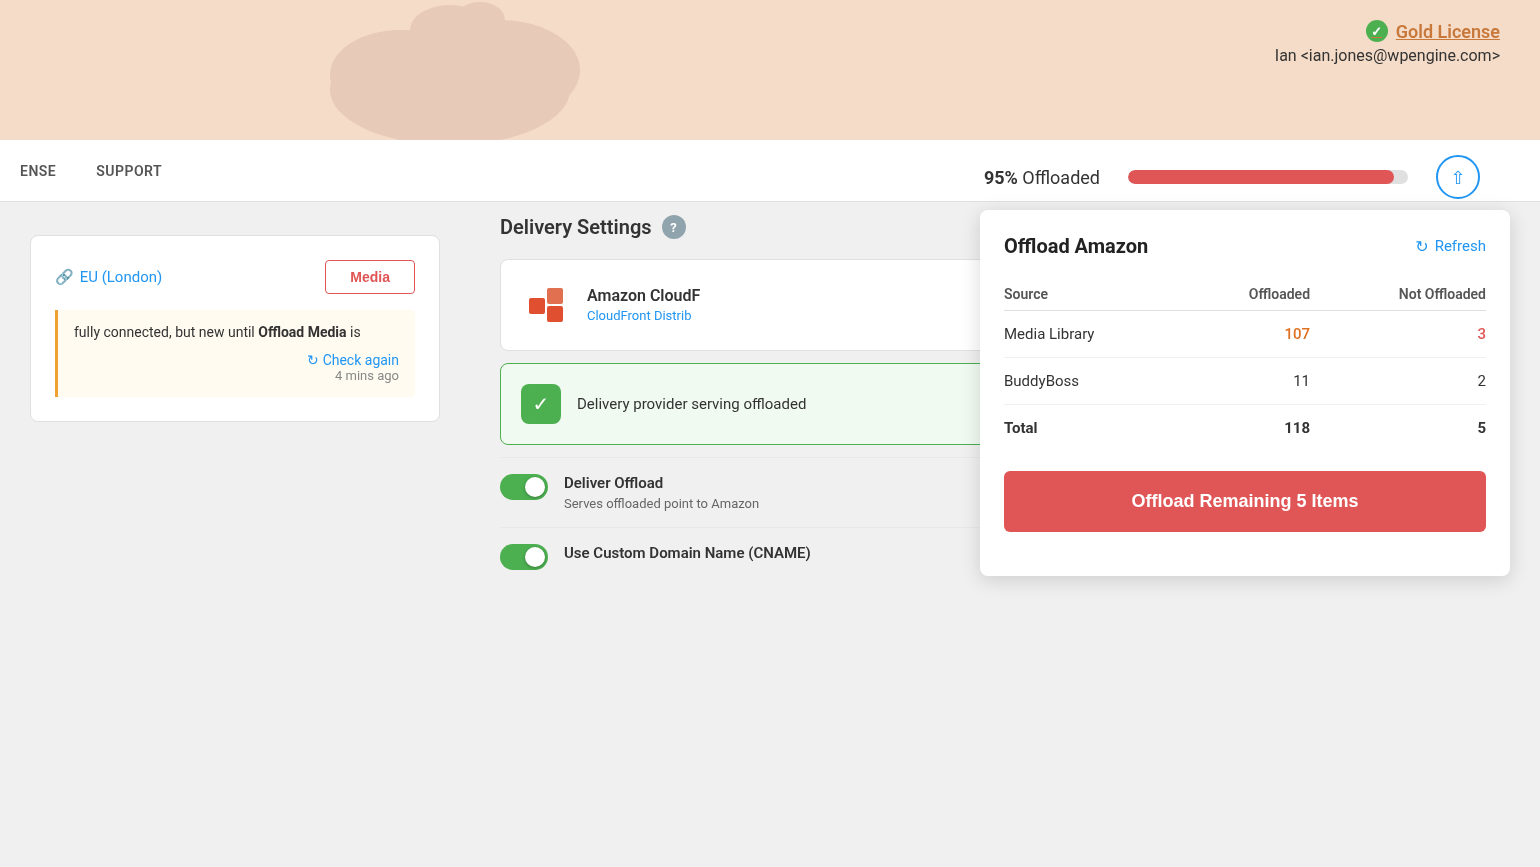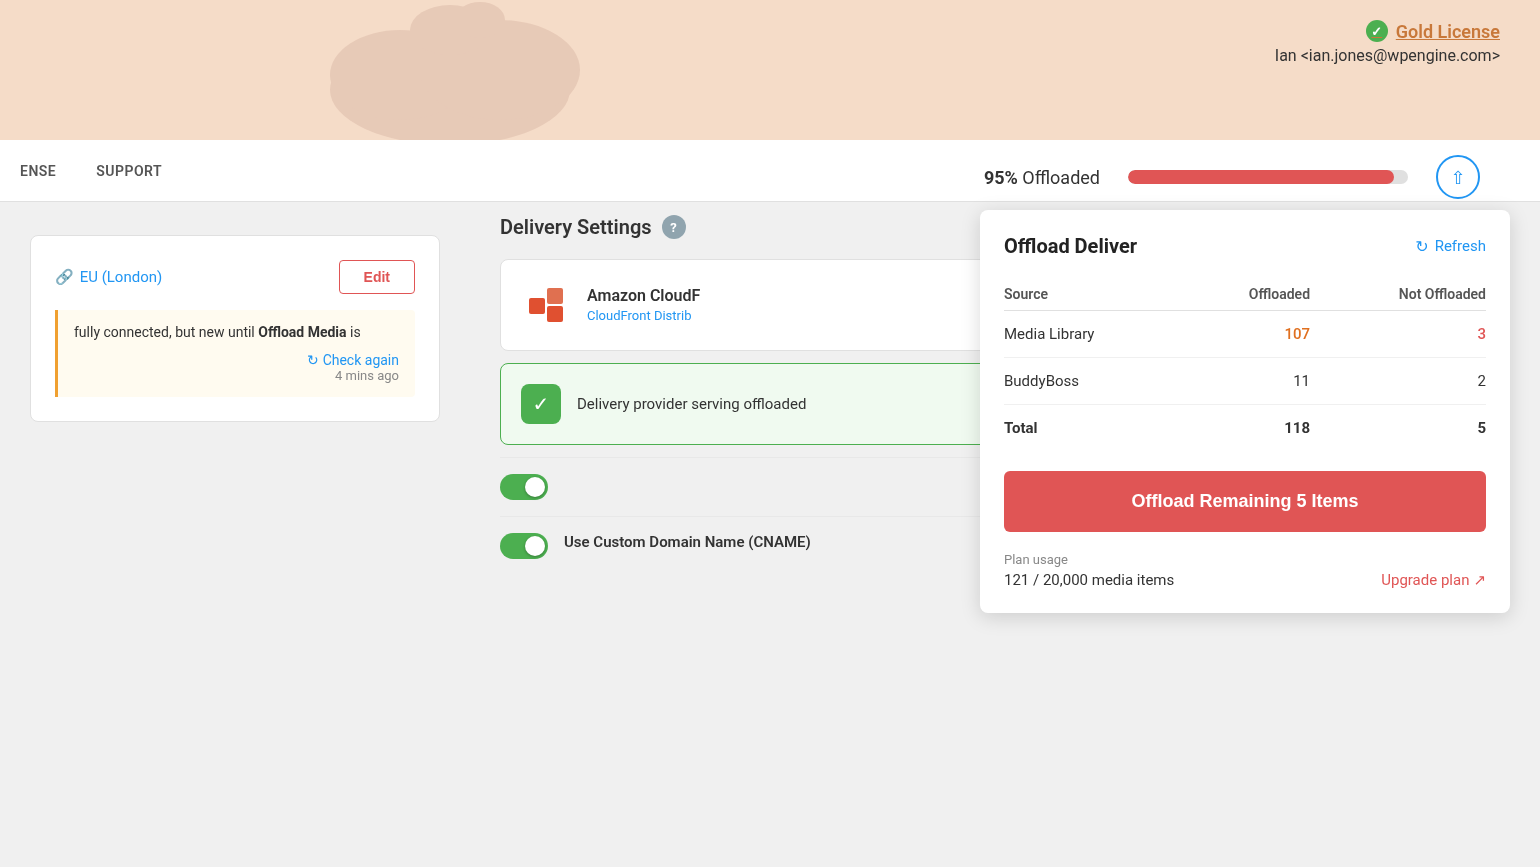--- a/index.html
+++ b/index.html
@@ -479,21 +479,21 @@
   </div>
 </div>
 
 <div class="left-panel">
   <div class="connection-card">
     <div class="connection-header">
       <div class="location-link">
         <span>🔗</span>
         <span>EU (London)</span>
       </div>
-      <button class="edit-btn">Edit</button>
+      <button class="edit-btn">Media</button>
     </div>
 
     <div class="warning-box">
       <span>fully connected, but new</span>
       <span> until <strong>Offload Media</strong> <span>is</span></span>
       <div class="check-again-row">
         <a class="check-again">
           <span>↻</span>
           <span>Check again</span>
         </a>
@@ -526,33 +526,37 @@
     </div>
   </div>
 
   <div class="serving-card">
     <div class="check-circle">✓</div>
     <span class="serving-text">Delivery provider serving offloaded</span>
   </div>
 
   <div class="toggle-row">
     <div class="toggle-switch"></div>
+    <div>
+      <div class="toggle-label">Deliver Offload</div>
+      <div class="toggle-desc">Serves offloaded point to Amazon</div>
+    </div>
   </div>
 
   <div class="toggle-row">
     <div class="toggle-switch"></div>
     <div>
       <div class="toggle-label">Use Custom Domain Name (CNAME)</div>
     </div>
   </div>
 </div>
 
 <div class="offload-panel">
   <div class="offload-panel-header">
-    <span class="offload-title">Offload Deliver</span>
+    <span class="offload-title">Offload Amazon</span>
     <a class="refresh-link">
       <span class="refresh-icon">↻</span>
       <span>Refresh</span>
     </a>
   </div>
 
   <table class="status-table">
     <thead>
       <tr>
         <th>Source</th>
@@ -574,23 +578,13 @@
       <tr class="total-row">
         <td>Total</td>
         <td class="right">118</td>
         <td class="right">5</td>
       </tr>
     </tbody>
   </table>
 
   <button class="offload-btn">Offload Remaining 5 Items</button>
 
-  <div class="plan-usage-row">
-    <div>
-      <div class="plan-usage-label">Plan usage</div>
-      <div class="plan-usage-value">121 / 20,000 media items</div>
-    </div>
-    <a class="upgrade-plan-link">
-      <span>Upgrade plan</span>
-      <span>↗</span>
-    </a>
-  </div>
 </div>
 
 </body></html>

